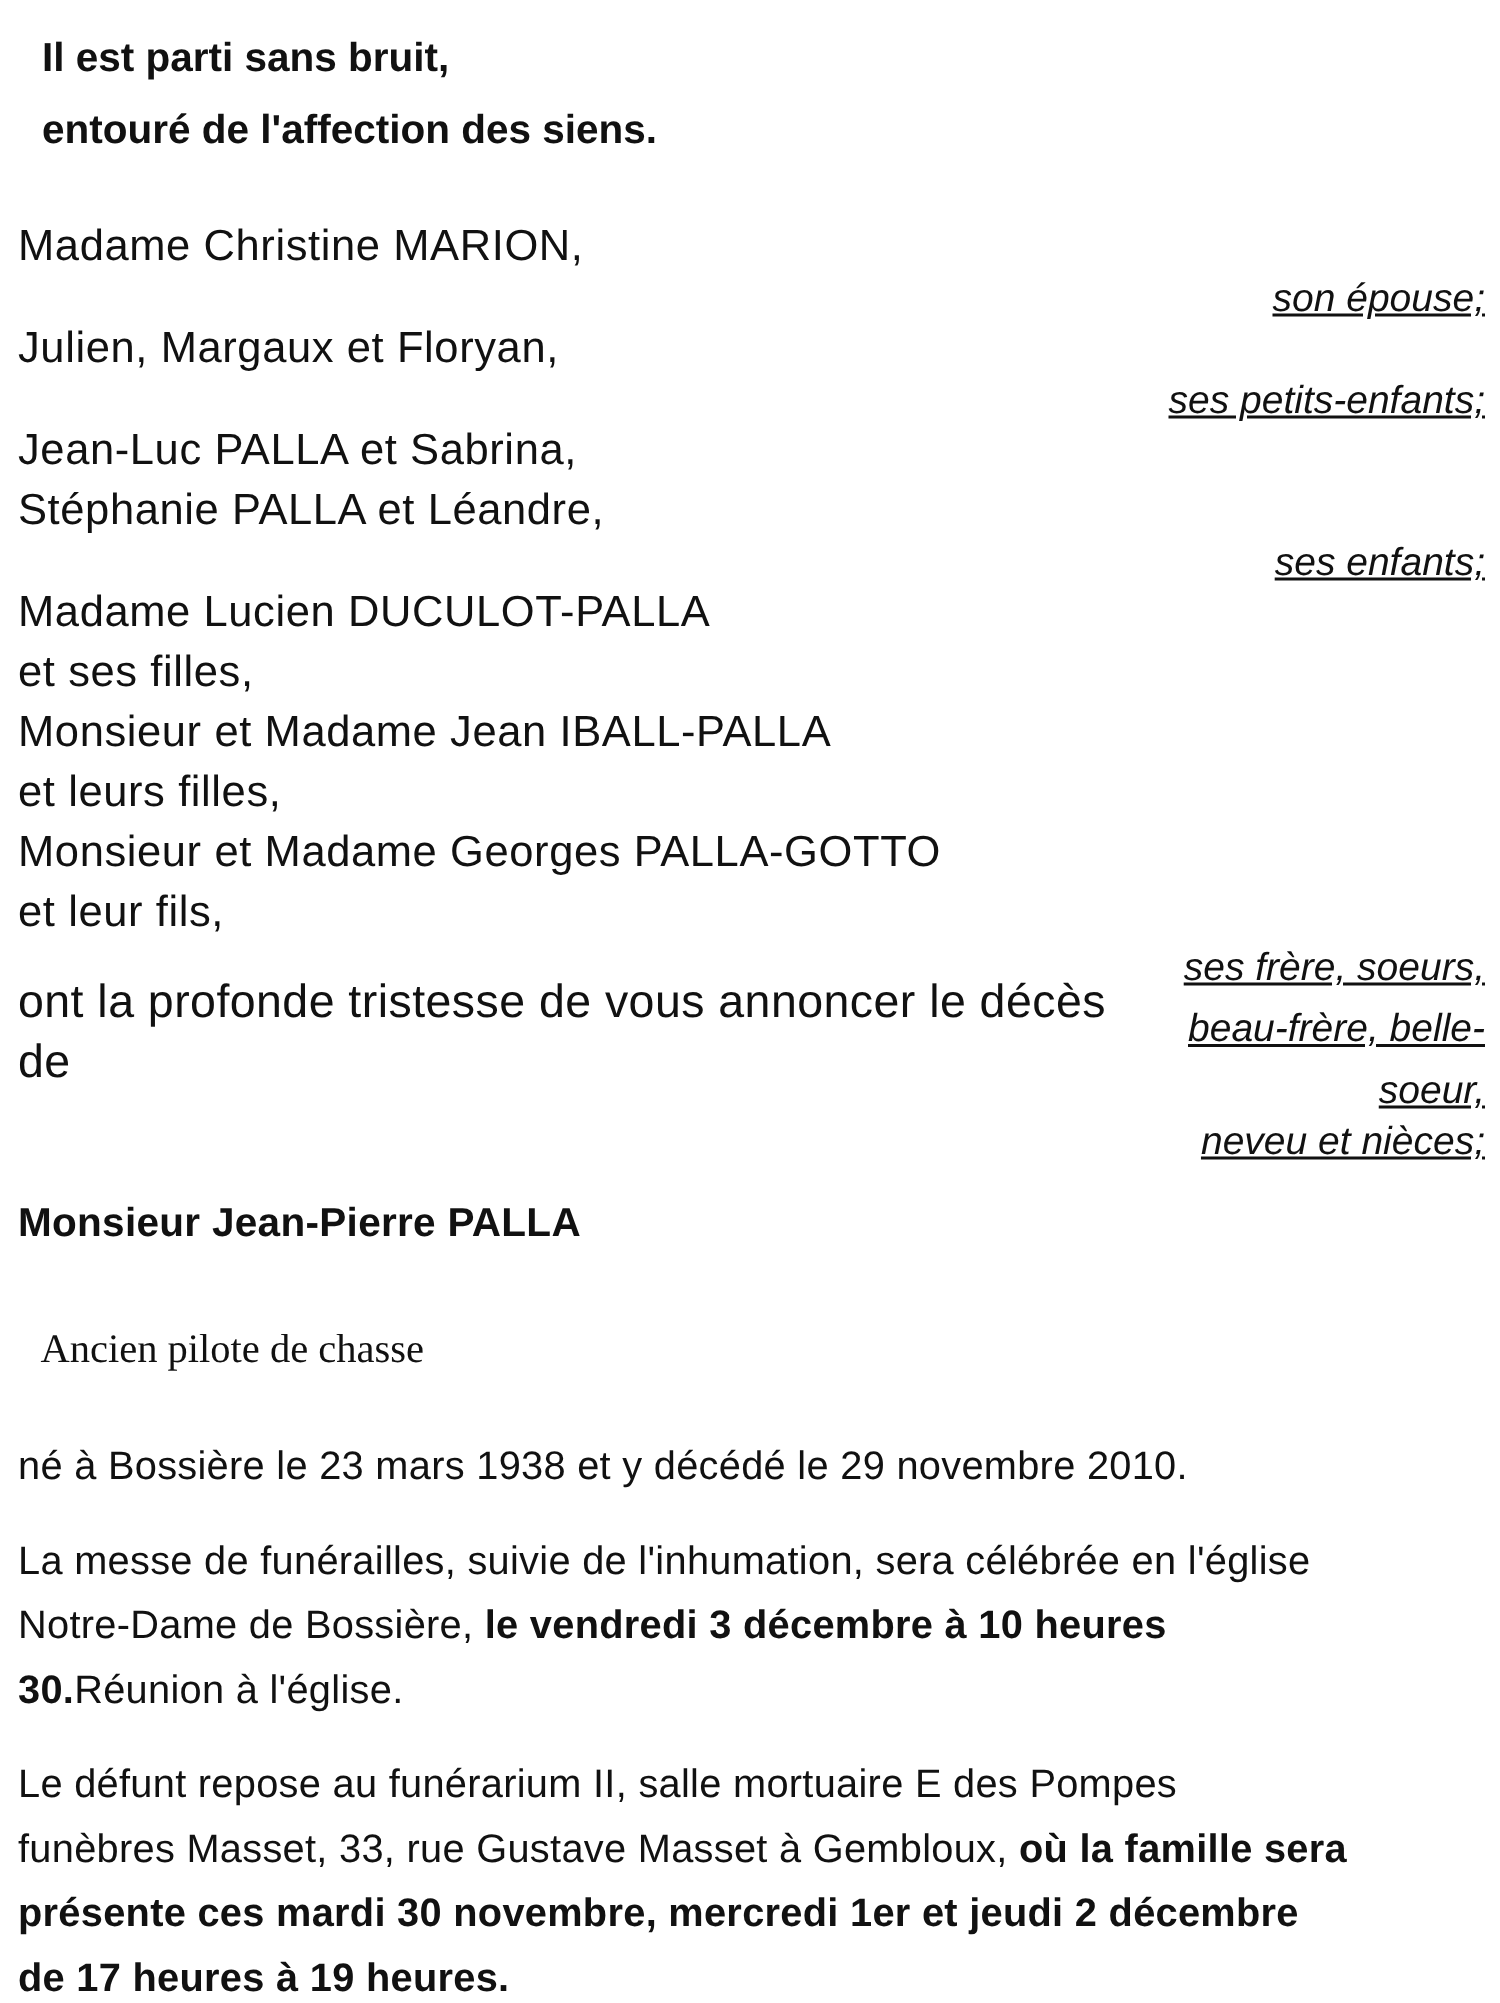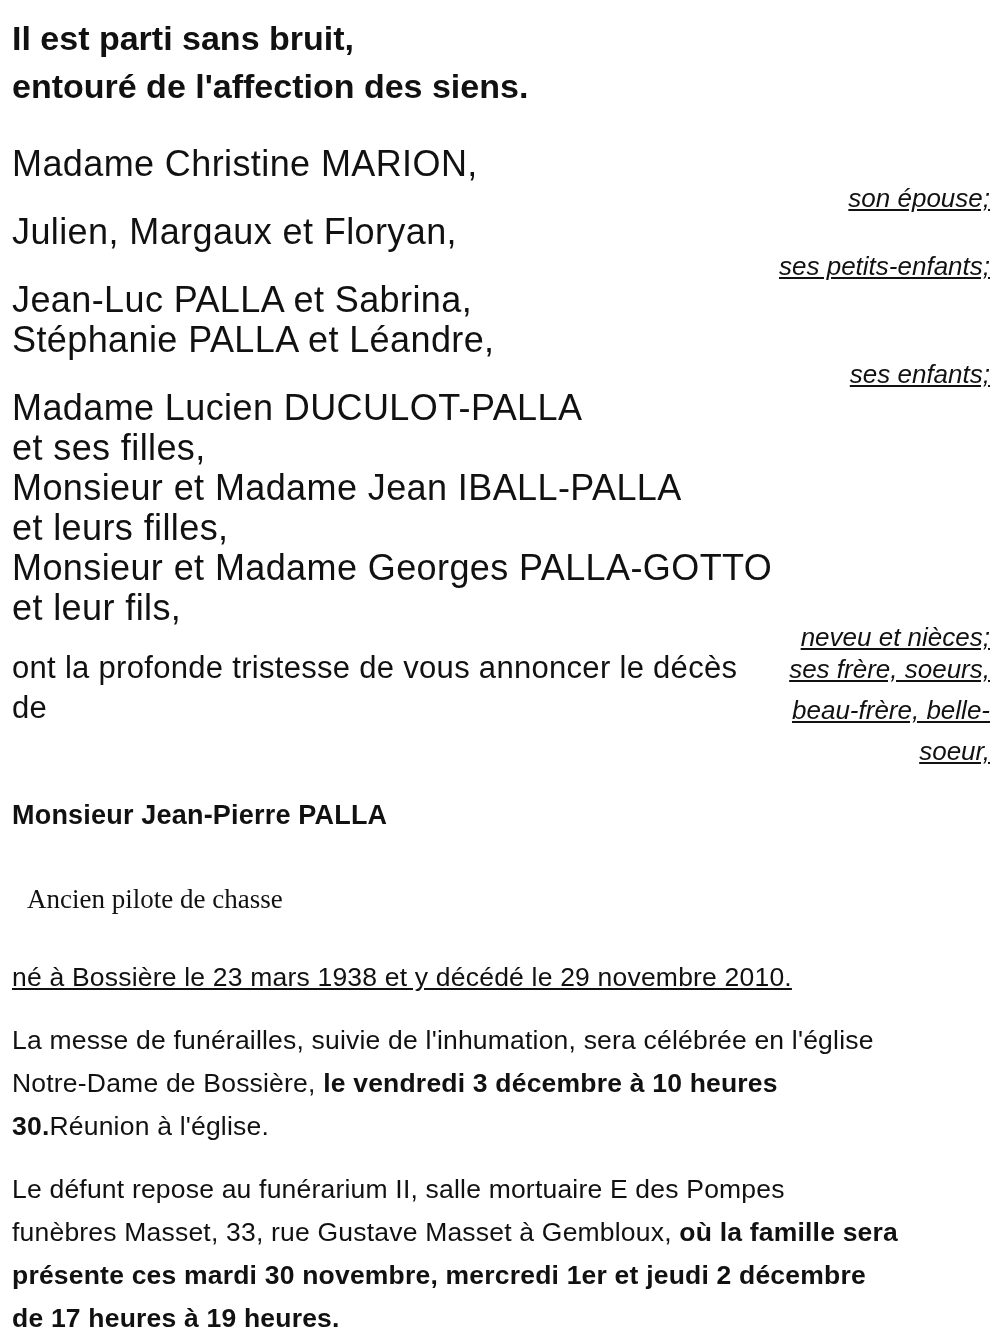--- a/index.html
+++ b/index.html
@@ -16,30 +16,30 @@
   }
   main.obituary {
     box-sizing: border-box;
     width: 1000px;
     min-height: 1335px;
     padding: 8px 10px 0 12px;
     position: relative;
   }
   
   .opening {
-    margin: 6px 0 34px 0;
-    font-size: 34px;
+    margin: 6px 0 34px 16px;
+    font-size: 27px;
     font-weight: bold;
     line-height: 48px;
     white-space: pre-line;
   }
   
   .names {
     margin: 0;
-    font-size: 36px;
+    font-size: 29px;
     line-height: 40px;
     letter-spacing: 0.4px;
     white-space: pre-line;
   }
   .relation {
     margin: 0;
     font-size: 26px;
     font-style: italic;
     line-height: 28px;
     text-align: right;
@@ -86,21 +86,21 @@
   .details { margin-top: 40px; }
   .details p {
     margin: 0;
     font-size: 26.5px;
     line-height: 43px;
     letter-spacing: 0.2px;
     white-space: pre-line;
     max-width: 978px;
   }
   .details p + p { margin-top: 20px; }
-  .details p.first { margin-bottom: 0; text-decoration: underline; }
+  .details p.first { margin-bottom: 0; }
   .details strong { font-weight: bold; }
 </style>
 </head>
 <body>
 
 <main class="obituary">
 
   <p class="opening">Il est parti sans bruit,
 entouré de l'affection des siens.</p>
 
@@ -121,24 +121,24 @@
     <p class="names">Madame Lucien DUCULOT-PALLA
 et ses filles,
 Monsieur et Madame Jean IBALL-PALLA
 et leurs filles,
 Monsieur et Madame Georges PALLA-GOTTO
 et leur fils,</p>
   </section>
 
   <section class="announce-row">
     <div class="relations-block">
-      <p class="relation extra">neveu et nièces;</p>
       <p class="relation multi">ses frère, soeurs,
 beau-frère, belle-
 soeur,</p>
+      <p class="relation extra">neveu et nièces;</p>
     </div>
     <p class="announce">ont la profonde tristesse de vous annoncer le décès
 de</p>
   </section>
 
   <h1 class="deceased-name">Monsieur Jean-Pierre PALLA</h1>
 
   <p class="deceased-title">Ancien pilote de chasse</p>
 
   <section class="details">

